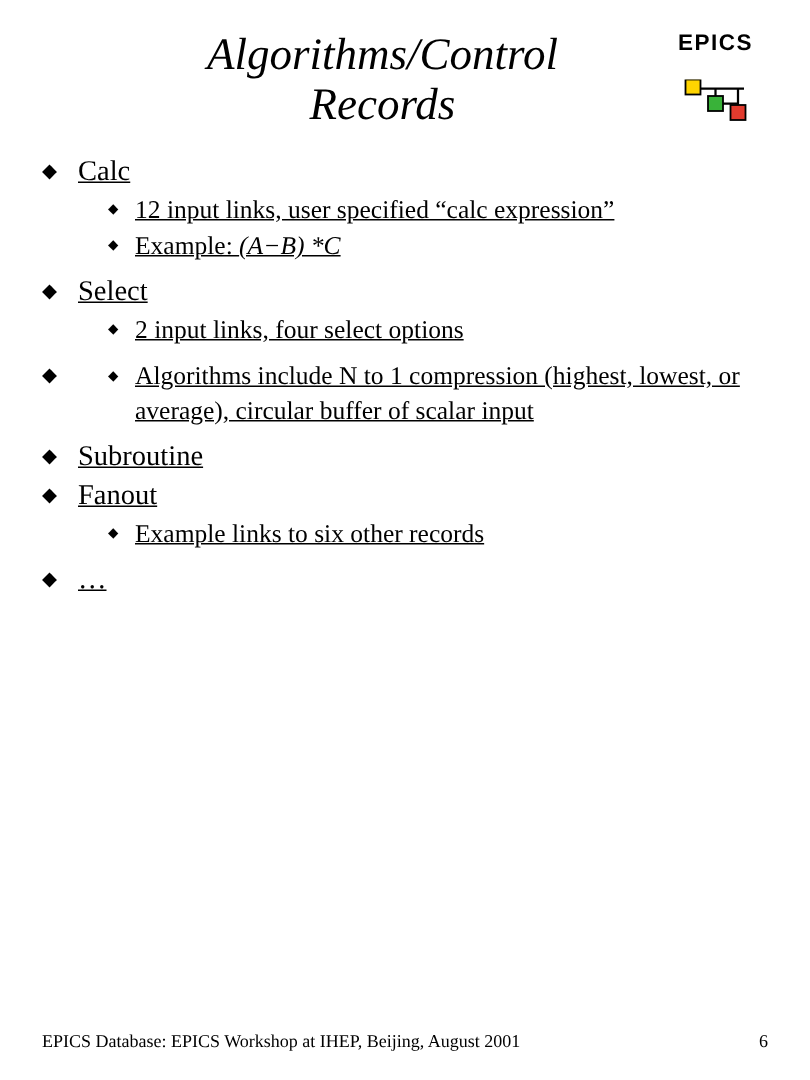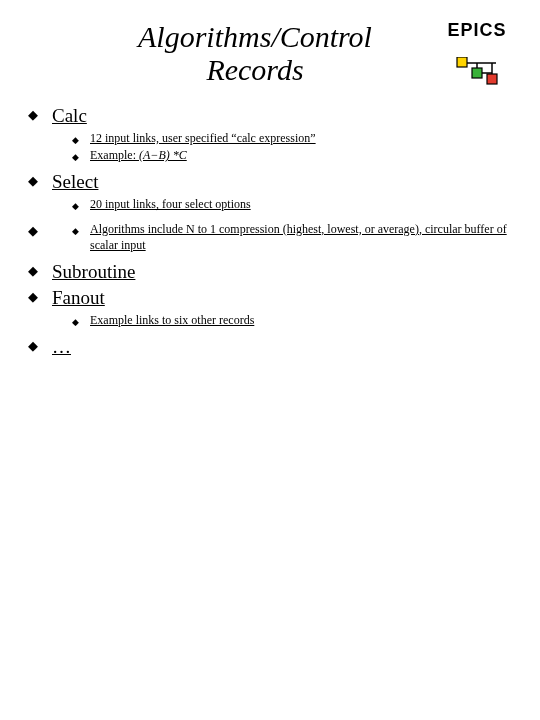--- a/index.html
+++ b/index.html
@@ -30,21 +30,21 @@
     line-height: 1.1;
     padding-left: 40px;
   }
   .logo-block {
     width: 70px;
     text-align: center;
   }
   .logo-text {
     font-family: Arial, Helvetica, sans-serif;
     font-weight: bold;
-    font-size: 18px;
+    font-size: 15px;
     letter-spacing: 1px;
     margin-bottom: 16px;
   }
   .logo-svg {
     display: block;
     margin: 0 auto;
   }
   .content {
     font-size: 19px;
     text-decoration: underline;
@@ -67,21 +67,21 @@
     font-size: 13px;
   }
   ul.sub {
     list-style: none;
     padding-left: 20px;
     margin: 3px 0 8px 0;
   }
   ul.sub > li {
     position: relative;
     padding-left: 18px;
-    font-size: 12px;
+    font-size: 17px;
     line-height: 1.35;
     margin-bottom: 1px;
   }
   ul.sub > li::before {
     content: "◆";
     position: absolute;
     left: 0;
     top: 4px;
     font-size: 9px;
   }
@@ -130,21 +130,21 @@
         <ul class="sub">
           <li>12 input links, user specified “calc expression”</li>
           <li>
             <span>Example:  </span><span class="example-expr">(A−B) *C</span>
           </li>
         </ul>
       </li>
       <li>
         <span>Select</span>
         <ul class="sub">
-          <li>20 input links, four select options</li>
+          <li>2 input links, four select options</li>
         </ul>
       </li>
       <li>
         <ul class="sub">
           <li>Algorithms include N to 1 compression (highest, lowest, or average), circular buffer of scalar input</li>
         </ul>
       </li>
       <li>
         <span>Subroutine</span>
       </li>
@@ -153,14 +153,18 @@
         <ul class="sub">
           <li>Example links to six other records</li>
         </ul>
       </li>
       <li>
         <span>…</span>
       </li>
     </ul>
   </div>
 
+  <div class="footer">
+    <span>EPICS Database: EPICS Workshop at IHEP, Beijing, August 2001</span>
+    <span>6</span>
+  </div>
 
 </div>
 
 </body></html>

